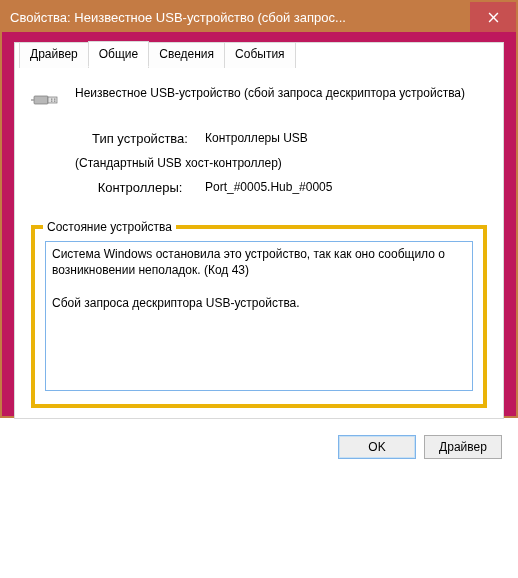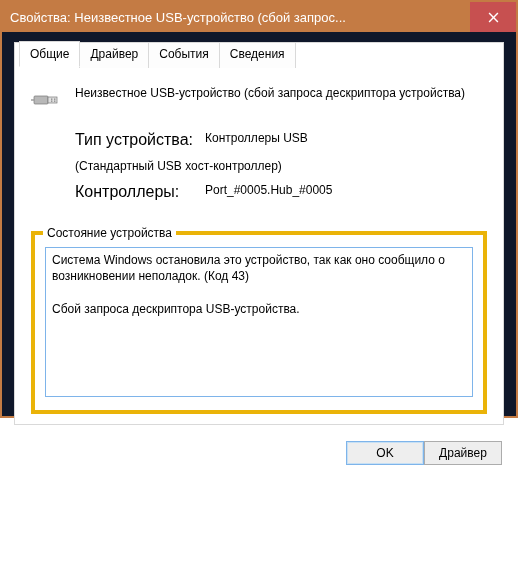--- a/index.html
+++ b/index.html
@@ -9,21 +9,21 @@
     font-size: 12px;
     background: #fff;
     width: 518px;
     height: 578px;
     overflow: hidden;
   }
   .window {
     width: 518px;
     height: 418px;
     border: 2px solid #c47b44;
-    background: #0f172a;
+    background: #be185d;
     display: flex;
     flex-direction: column;
   }
   .titlebar {
     height: 30px;
     background: #c47b44;
     color: #fff;
     display: flex;
     align-items: center;
     padding-left: 8px;
@@ -113,21 +113,22 @@
   .prop-rows {
     margin-left: 44px;
     margin-bottom: 16px;
   }
   .prop-row {
     display: flex;
     margin-bottom: 10px;
   }
   .prop-label {
     width: 130px;
-    font-size: 16px;
+    font-size: 13px;
+    text-align: center;
   }
   .prop-value {
     font-size: 12px;
   }
   .status-group {
     border: 4px solid #eab308;
     position: relative;
     padding: 12px 10px 10px 10px;
     margin-top: 4px;
   }
@@ -148,20 +149,21 @@
     font-size: 12px;
     resize: none;
     overflow-y: scroll;
     background: #fff;
     line-height: 1.35;
     white-space: pre-wrap;
   }
   .button-row {
     display: flex;
     justify-content: flex-end;
+    gap: 8px;
     padding: 10px 14px 12px 0;
   }
   .btn {
     min-width: 78px;
     height: 24px;
     border: 1px solid #acacac;
     background: #eee;
     font-family: inherit;
     font-size: 12px;
     padding: 0 10px;
@@ -181,24 +183,24 @@
       <svg viewBox="0 0 10 10">
         <line x1="1" y1="1" x2="9" y2="9" stroke="#fff" stroke-width="1.3"></line>
         <line x1="9" y1="1" x2="1" y2="9" stroke="#fff" stroke-width="1.3"></line>
       </svg>
     </div>
   </div>
 
   <div class="client">
     <div class="inner-panel">
       <div class="tabs">
+        <div class="tab">Драйвер</div>
         <div class="tab active">Общие</div>
-        <div class="tab">Драйвер</div>
+        <div class="tab">Сведения</div>
         <div class="tab">События</div>
-        <div class="tab">Сведения</div>
       </div>
 
       <div class="tab-content">
         <div class="device-header">
           <div class="device-icon">
             <svg width="34" height="34" viewBox="0 0 34 34">
               <rect x="3" y="13" width="14" height="8" rx="1" fill="#b8b8b8" stroke="#777" stroke-width="0.7"></rect>
               <rect x="17" y="14" width="9" height="6" fill="#e0e0e0" stroke="#777" stroke-width="0.7"></rect>
               <rect x="20" y="15.5" width="1.4" height="1.3" fill="#888"></rect>
               <rect x="23" y="15.5" width="1.4" height="1.3" fill="#888"></rect>

